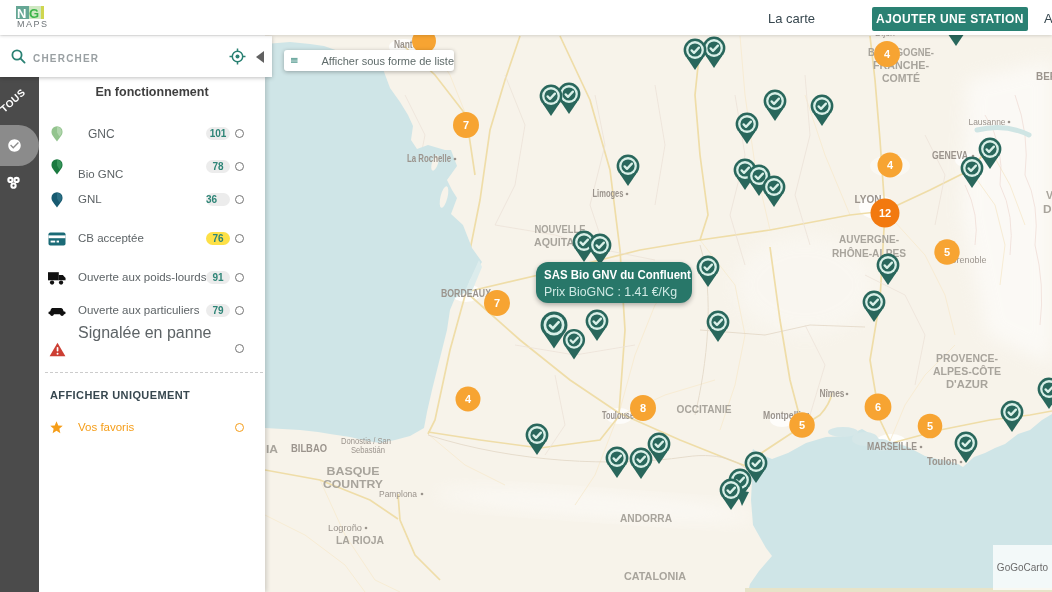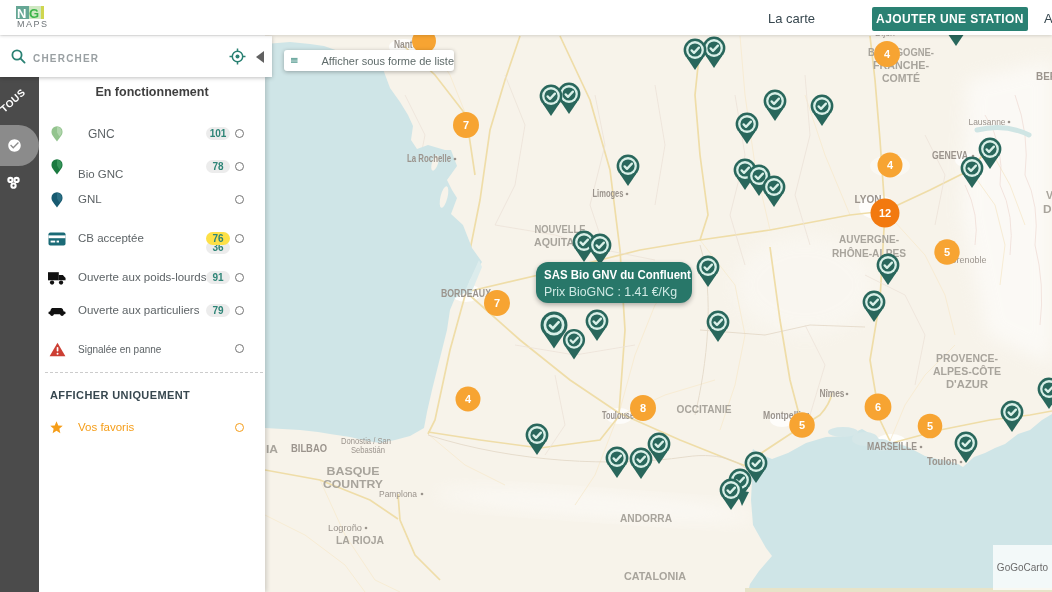--- a/index.html
+++ b/index.html
@@ -324,21 +324,21 @@
   <div class="abs" style="left:78px;top:160px;font-size:11.5px;color:#5d6366;margin-top:8px;">Bio GNC</div>
   <div class="abs" style="left:206px;top:160px;width:24px;height:13px;background:#ececec;border-radius:7px;font-size:10px;font-weight:bold;color:#2e8577;text-align:center;line-height:13px;">78</div>
   <div class="abs" style="left:235px;top:161.5px;width:9px;height:9px;border:1.5px solid #757575;border-radius:50%;"></div>
   <div class="abs" style="left:48px;top:191px;width:18px;height:18px;display:flex;align-items:center;justify-content:center;">
         <svg width="12" height="16" viewBox="0 0 13 17">
           <path d="M6.5,16.5 C3.5,12 0.5,9.8 0.5,6 A6,6 0 1 1 12.5,6 C12.5,9.8 9.5,12 6.5,16.5 Z" fill="#175a70"></path>
           <path d="M6.5,1 A5.2,5.2 0 0 1 11.5,6 C11.5,8 10.5,9.5 9,11 L6.5,7 Z" fill="#3d7f93" opacity="0.55"></path>
         </svg>
       </div>
   <div class="abs" style="left:78px;top:193px;font-size:11.5px;color:#5d6366;">GNL</div>
-  <div class="abs" style="left:206px;top:193px;width:24px;height:13px;background:#ececec;border-radius:7px;font-size:10px;font-weight:bold;color:#2e8577;text-align:center;line-height:13px;margin-top:48px;">36</div>
+  <div class="abs" style="left:206px;top:193px;width:24px;height:13px;background:#ececec;border-radius:7px;font-size:10px;font-weight:bold;color:#2e8577;text-align:left;line-height:13px;">36</div>
   <div class="abs" style="left:235px;top:194.5px;width:9px;height:9px;border:1.5px solid #757575;border-radius:50%;"></div>
   <div class="abs" style="left:48px;top:230px;width:18px;height:18px;display:flex;align-items:center;justify-content:center;">
         <svg width="18" height="14" viewBox="0 0 18 14">
           <rect x="0.5" y="0.5" width="17" height="13" rx="1.8" fill="#1b6b77"></rect>
           <rect x="0.5" y="3.4" width="17" height="2.8" fill="#fff"></rect>
           <rect x="2.6" y="8.6" width="4.6" height="1.9" fill="#fff"></rect>
           <rect x="8.6" y="8.6" width="2.4" height="1.9" fill="#fff"></rect>
         </svg>
       </div>
   <div class="abs" style="left:78px;top:232px;font-size:11.5px;color:#5d6366;">CB acceptée</div>
@@ -366,21 +366,21 @@
   <div class="abs" style="left:78px;top:304px;font-size:11.5px;color:#5d6366;">Ouverte aux particuliers</div>
   <div class="abs" style="left:206px;top:304px;width:24px;height:13px;background:#ececec;border-radius:7px;font-size:10px;font-weight:bold;color:#2e8577;text-align:center;line-height:13px;">79</div>
   <div class="abs" style="left:235px;top:305.5px;width:9px;height:9px;border:1.5px solid #757575;border-radius:50%;"></div>
   <div class="abs" style="left:48px;top:340px;width:18px;height:18px;display:flex;align-items:center;justify-content:center;">
         <svg width="17" height="15" viewBox="0 0 17 15">
           <path d="M8.5,0.8 L16.4,14.2 H0.6 Z" fill="#cc3e33"></path>
           <rect x="7.7" y="5" width="1.7" height="4.6" rx="0.8" fill="#fff"></rect>
           <circle cx="8.55" cy="11.8" r="1" fill="#fff"></circle>
         </svg>
       </div>
-  <div class="abs" style="left:78px;top:344px;font-size:10px;color:#5d6366;">Signalée en panne</div>
+  <div class="abs" style="left:78px;top:324px;font-size:16px;color:#5d6366;">Signalée en panne</div>
   <div class="abs" style="left:235px;top:343.5px;width:9px;height:9px;border:1.5px solid #757575;border-radius:50%;"></div>
   <div class="abs" style="left:45px;top:372px;width:218px;border-top:1.5px dashed #ccc;"></div>
   <div class="abs" style="left:50px;top:389px;font-size:11px;font-weight:bold;letter-spacing:0.4px;color:#37474f;">AFFICHER UNIQUEMENT</div>
   <div class="abs" style="left:49px;top:420px;"><svg width="15" height="15" viewBox="0 0 24 24">
           <path fill="#f59d18" d="M12 17.27L18.18 21l-1.64-7.03L22 9.24l-7.19-.61L12 2 9.19 8.63 2 9.24l5.46 4.73L5.82 21z"></path>
         </svg></div>
   <div class="abs" style="left:78px;top:421px;font-size:11.5px;color:#f59d18;">Vos favoris</div>
   <div class="abs" style="left:235px;top:422.5px;width:9px;height:9px;border:1.5px solid #f59d18;border-radius:50%;"></div>
 </div>
 

